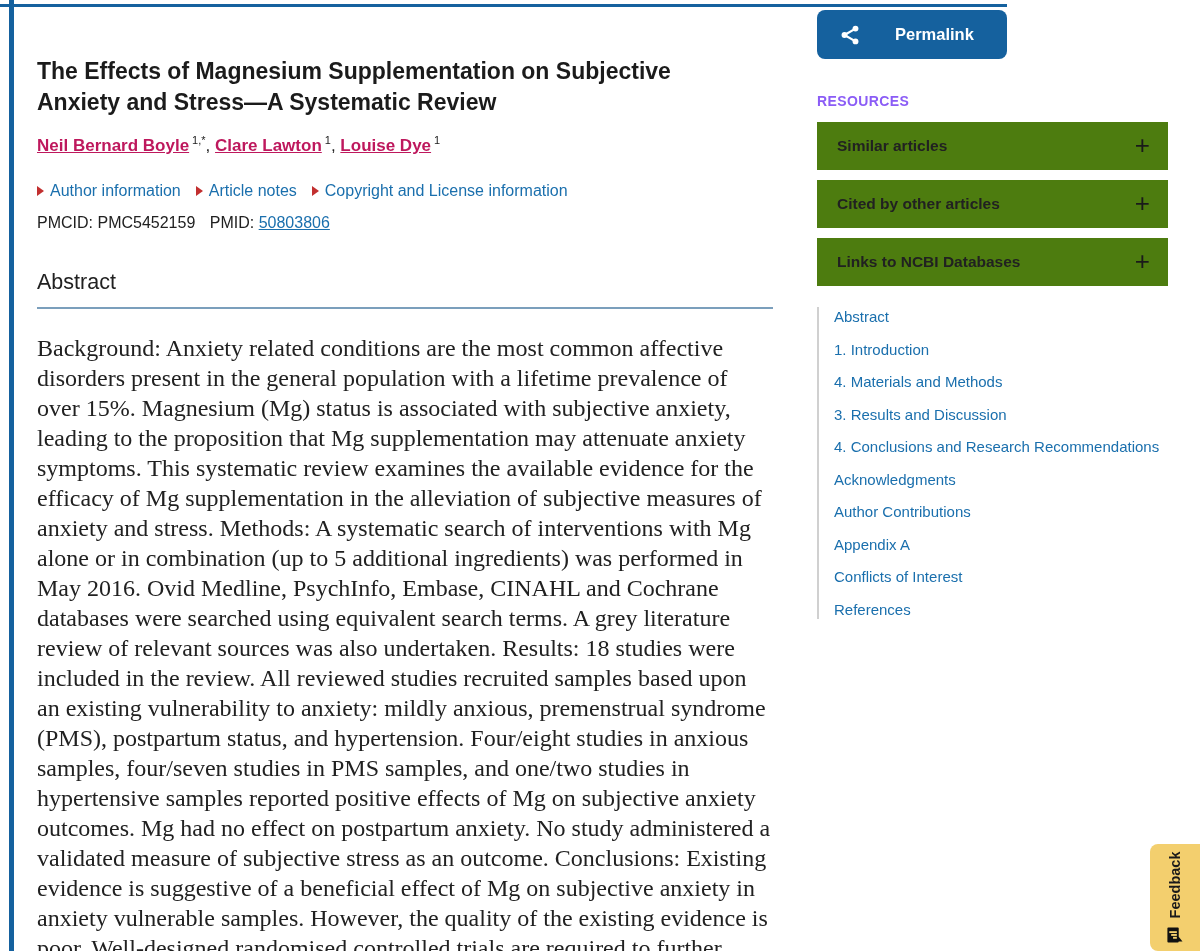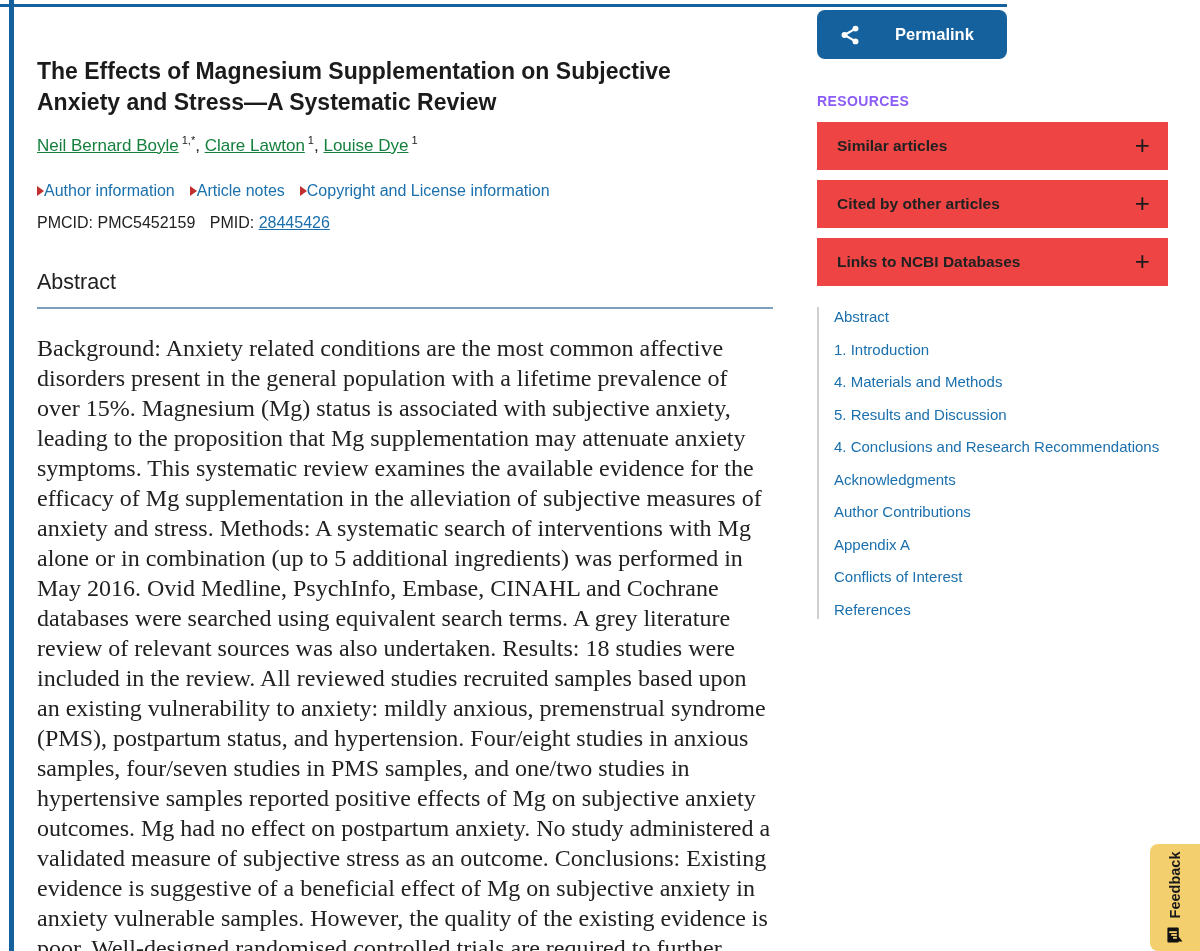--- a/index.html
+++ b/index.html
@@ -20,26 +20,26 @@
   
   .main { position: absolute; left: 37px; top: 0; width: 736px; margin-top: 24px; }
 
   .article-title {
     margin: 32px 0 0 0;
     font-size: 23px; line-height: 31px; font-weight: 700;
     color: #1b1b1b; max-width: 712px;
   }
 
   .authors { margin-top: 16px; font-size: 17px; color: #212121; }
-  .authors a { color: #15803d; text-decoration: underline; }
+  .authors a { color: #be185d; text-decoration: underline; font-weight: bold; }
   .authors sup { font-size: 11px; color: #212121; margin-left: 3px; }
   .authors .sep { color: #212121; }
 
   .info-links { margin-top: 26px; font-size: 16px; display: flex; gap: 15px; align-items: center; }
-  .info-link { color: #1a6fad; text-decoration: none; display: inline-flex; align-items: center; cursor: pointer; }
+  .info-link { color: #1a6fad; text-decoration: none; display: inline-flex; align-items: center; gap: 6px; cursor: pointer; }
   .tri-icon { width: 7px; height: 10px; display: inline-block; }
 
   .ids-row { margin-top: 14px; font-size: 16px; color: #212121; }
   .ids-row .id-group { margin-right: 10px; }
   .ids-row a { color: #1a6fad; text-decoration: underline; }
 
   .section-heading {
     margin-top: 38px;
     font-size: 21.5px; font-weight: 400; color: #212121;
     padding-bottom: 12px; border-bottom: 2px solid #7b9fbc;
@@ -73,21 +73,21 @@
   }
   .share-icon { width: 22px; height: 22px; flex: 0 0 auto; }
 
   .side-label {
     margin-top: 34px; font-size: 14px; font-weight: 700;
     letter-spacing: 0.4px; color: #8b5cf6;
   }
 
   .accordions { margin-top: 13px; }
   .accordion {
-    width: 351px; height: 48px; background: #ef4444;
+    width: 351px; height: 48px; background: #4d7c0f;
     display: flex; align-items: center; justify-content: space-between;
     padding: 0 18px 0 20px; margin-bottom: 10px; cursor: pointer;
   }
   .accordion .acc-label { font-size: 15.5px; font-weight: 700; color: #212121; }
   .accordion .plus { font-size: 26px; font-weight: 300; color: #1a1a1a; line-height: 1; margin-top: -2px; }
 
   .onpage-label { margin-top: 37px; }
 
   .toc {
     margin-top: 21px;
@@ -147,21 +147,21 @@
     <a class="info-link">
       <svg class="tri-icon" viewBox="0 0 7 10">
           <polygon points="0,0 7,5 0,10" fill="#c22f2f"></polygon>
         </svg>
       <span>Copyright and License information</span>
     </a>
   </div>
 
   <div class="ids-row">
     <span class="id-group"><span>PMCID:</span> <span>PMC5452159</span></span>
-    <span class="id-group"><span>PMID:</span> <a href="#">28445426</a></span>
+    <span class="id-group"><span>PMID:</span> <a href="#">50803806</a></span>
   </div>
 
   <h2 class="section-heading">Abstract</h2>
 
   <p class="abstract-body">Background: Anxiety related conditions are the most common affective disorders present in the general population with a lifetime prevalence of over 15%. Magnesium (Mg) status is associated with subjective anxiety, leading to the proposition that Mg supplementation may attenuate anxiety symptoms. This systematic review examines the available evidence for the efficacy of Mg supplementation in the alleviation of subjective measures of anxiety and stress. Methods: A systematic search of interventions with Mg alone or in combination (up to 5 additional ingredients) was performed in May 2016. Ovid Medline, PsychInfo, Embase, CINAHL and Cochrane databases were searched using equivalent search terms. A grey literature review of relevant sources was also undertaken. Results: 18 studies were included in the review. All reviewed studies recruited samples based upon an existing vulnerability to anxiety: mildly anxious, premenstrual syndrome (PMS), postpartum status, and hypertension. Four/eight studies in anxious samples, four/seven studies in PMS samples, and one/two studies in hypertensive samples reported positive effects of Mg on subjective anxiety outcomes. Mg had no effect on postpartum anxiety. No study administered a validated measure of subjective stress as an outcome. Conclusions: Existing evidence is suggestive of a beneficial effect of Mg on subjective anxiety in anxiety vulnerable samples. However, the quality of the existing evidence is poor. Well-designed randomised controlled trials are required to further confirm the efficacy of Mg supplementation.</p>
 
   <p class="keywords">
     <b>Keywords:</b>
     <span>magnesium, anxiety, stress, intervention</span>
   </p>
@@ -198,21 +198,21 @@
       <span class="acc-label">Links to NCBI Databases</span>
       <span class="plus">+</span>
     </div>
   </div>
 
 
   <nav class="toc">
     <a href="#">Abstract</a>
     <a href="#">1. Introduction</a>
     <a href="#">4. Materials and Methods</a>
-    <a href="#">5. Results and Discussion</a>
+    <a href="#">3. Results and Discussion</a>
     <a href="#">4. Conclusions and Research Recommendations</a>
     <a href="#">Acknowledgments</a>
     <a href="#">Author Contributions</a>
     <a href="#">Appendix A</a>
     <a href="#">Conflicts of Interest</a>
     <a href="#">References</a>
   </nav>
 
 </div>
 

